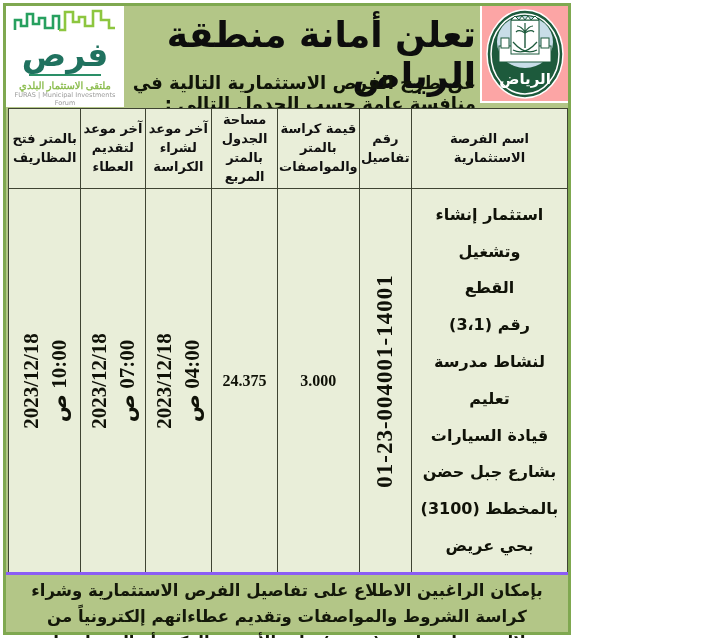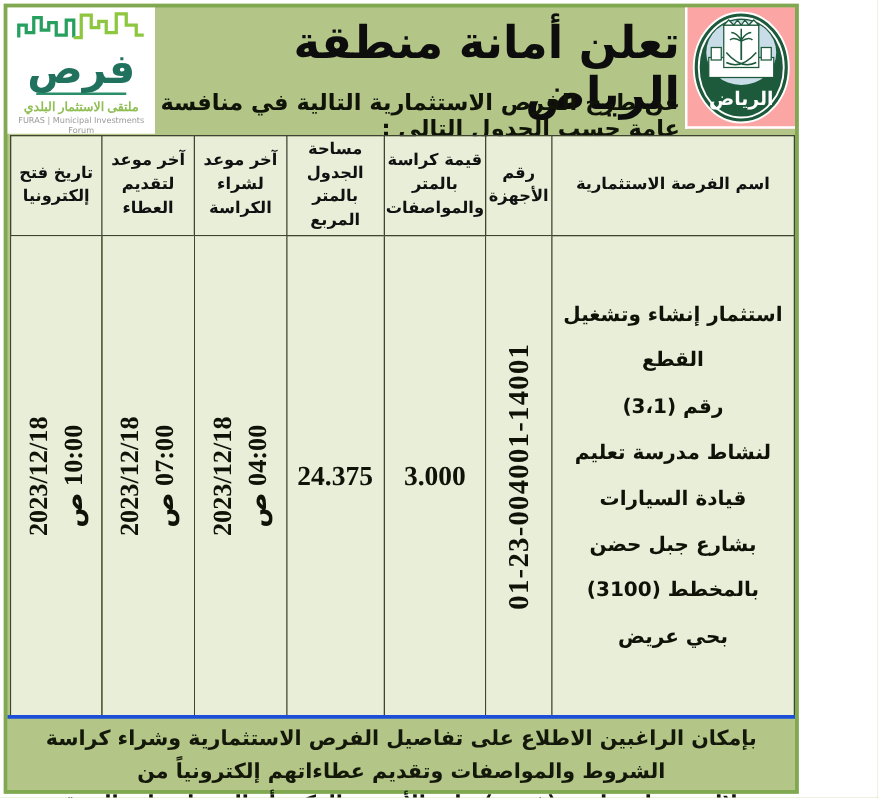--- a/index.html
+++ b/index.html
@@ -1,18 +1,18 @@
 <!DOCTYPE html>
 <html lang="ar"><head>
 <meta charset="utf-8">
 <style>
   * { margin:0; padding:0; box-sizing:border-box; }
   body { width:702px; height:638px; background:#ffffff; font-family:"DejaVu Sans", sans-serif; }
   .page { position:relative; width:702px; height:638px; background:#ffffff; overflow:hidden; }
-  .frame { position:absolute; left:3px; top:3px; width:636px; height:632px;
+  .frame { position:absolute; left:3px; top:3px; width:568px; height:632px;
            border:3px solid #7fa850; background:#b3c687; }
 
   
   .furas-box { position:absolute; left:0; top:0; width:118px; height:101px;
                background:#ffffff; text-align:center; padding-top:2px; }
   .furas-word { font-size:33px; font-weight:bold; color:#20725f; line-height:1.05; }
   .furas-rule { width:72px; height:2px; background:#2a8f68; margin:1px auto 4px auto; }
   .furas-ar  { font-size:10px; font-weight:bold; color:#8fbf54;font-family:Liberation Serif, serif; }
   .furas-en  { font-size:6.5px; color:#9a9a9a; margin-top:0; }
 
@@ -28,30 +28,30 @@
   
   table { position:absolute; left:2px; top:102px; border-collapse:collapse; table-layout:fixed; }
   th, td { border:1px solid #3f4433; background:#e9eed9; text-align:center; vertical-align:middle; }
   th { height:64px; font-size:13px; font-weight:bold; line-height:1.45; padding:2px 1px; color:#111; }
   .row-main td { height:384px; }
   .row-empty td { height:14px; }
 
   .name-cell { font-size:16px; font-weight:bold; line-height:2.3; white-space:pre-line;
                color:#101208; padding:0 4px; }
   .num-font { font-family:"Liberation Serif","DejaVu Serif","DejaVu Sans",serif; font-weight:bold; color:#101208; }
-  .val-cell { font-size:22px; }
+  .val-cell { font-size:16px; }
   .rot-wrap { position:relative; overflow:visible; }
   .rot { position:absolute; left:50%; top:50%; width:320px;
          transform:translate(-50%,-50%) rotate(-90deg); text-align:center; }
   .opp-num { font-size:23px; direction:ltr; letter-spacing:1px; }
   .date-block { font-size:21px; direction:rtl; line-height:1.35; }
 
   
   .footer { position:absolute; left:0; right:0; bottom:0; height:60px;
-            border-top:3px solid #1d4ed8; background:#b3c687; text-align:center;
+            border-top:3px solid #8b5cf6; background:#b3c687; text-align:center;
             direction:rtl; font-weight:bold; color:#14180a; font-size:16.5px;
             line-height:26px; padding-top:3px; }
 </style>
 </head>
 <body>
 
 <div class="page">
   <div class="frame">
 
     <div class="furas-box">
@@ -93,26 +93,26 @@
           <col style="width:53px">
           <col style="width:72px">
           <col style="width:83px">
         <col style="width:80px">
           <col style="width:83px">
           <col style="width:78px">
       </colgroup>
       <thead>
         <tr>
           <th>اسم الفرصة الاستثمارية</th>
-          <th>رقم الأجهزة</th>
+          <th>رقم تفاصيل</th>
           <th>قيمة كراسة بالمتر والمواصفات</th>
           <th>مساحة الجدول بالمتر المربع</th>
           <th>آخر موعد لشراء الكراسة</th>
           <th>آخر موعد لتقديم العطاء</th>
-          <th>تاريخ فتح إلكترونيا</th>
+          <th>بالمتر فتح المظاريف</th>
         </tr>
       </thead>
       <tbody>
         <tr class="row-main">
           <td class="name-cell">استثمار إنشاء وتشغيل
 القطع
 رقم ⁦(3،1)⁩
 لنشاط مدرسة تعليم
 قيادة السيارات
 بشارع جبل حضن

